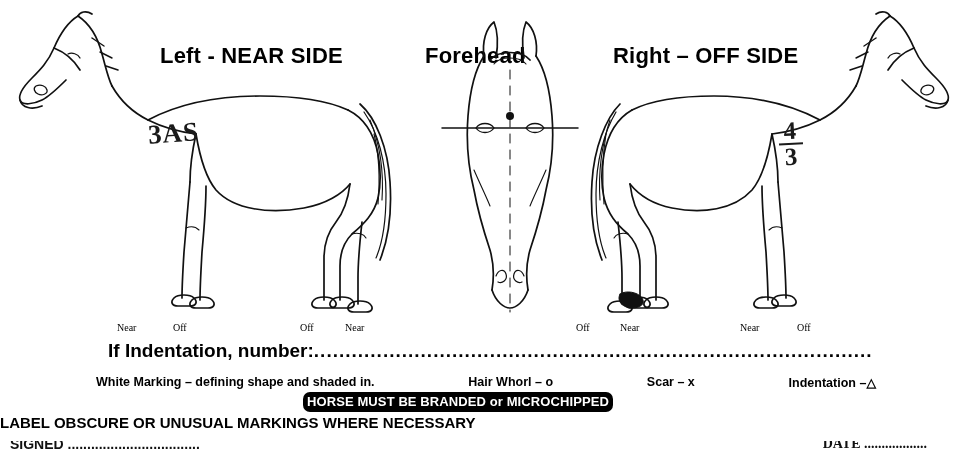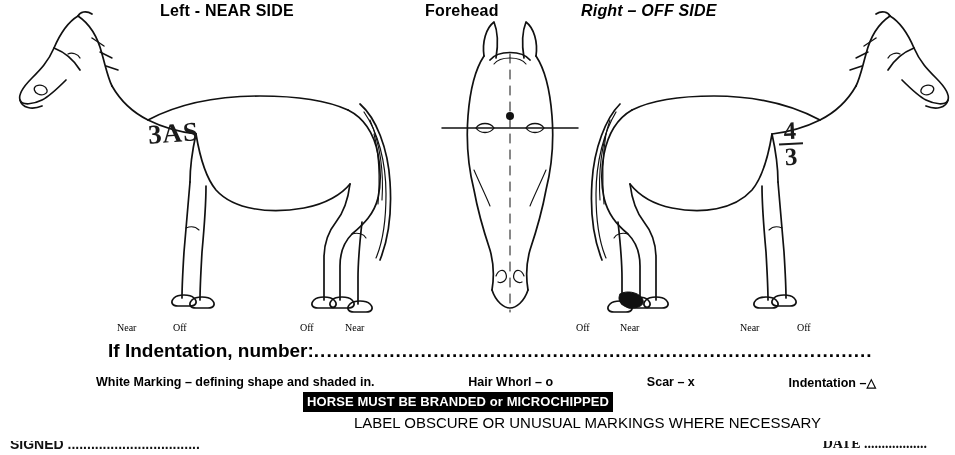--- a/index.html
+++ b/index.html
@@ -17,28 +17,29 @@
   }
   #sheet {
     position: relative;
     width: 955px;
     height: 455px;
   }
 
   
   .col-head {
     position: absolute;
-    font-size: 16px;
+    font-size: 22px;
     font-weight: bold;
     letter-spacing: 0.2px;
     white-space: nowrap;
+    margin-top: 41px;
   }
   #head-left  { left: 160px; top: 2px; }
   #head-fore  { left: 425px; top: 2px; }
-  #head-right { left: 581px; top: 2px; font-style: italic; }
+  #head-right { left: 613px; top: 2px; }
 
   
   .figure {
     position: absolute;
   }
   #fig-left   { left: 8px;   top: 8px;  width: 430px; height: 310px; }
   #fig-fore   { left: 440px; top: 20px; width: 140px; height: 300px; }
   #fig-right  { left: 560px; top: 8px;  width: 400px; height: 310px; }
 
   .figure svg { display: block; }
@@ -113,31 +114,32 @@
     position: absolute;
     left: 303px;
     top: 392px;
     background: #000000;
     color: #ffffff;
     font-size: 13px;
     font-weight: bold;
     padding: 2px 4px 3px 4px;
     white-space: nowrap;
     letter-spacing: 0.1px;
+    border-radius: 7px;
   }
 
   
   #bottom-line {
     position: absolute;
     left: 0;
     top: 414px;
     width: 821px;
-    text-align: right;
+    text-align: left;
     font-size: 15px;
-    font-weight: normal;
+    font-weight: bold;
     white-space: nowrap;
   }
 
   
   #cut-strip {
     position: absolute;
     left: 0;
     top: 441px;
     width: 955px;
     height: 14px;

